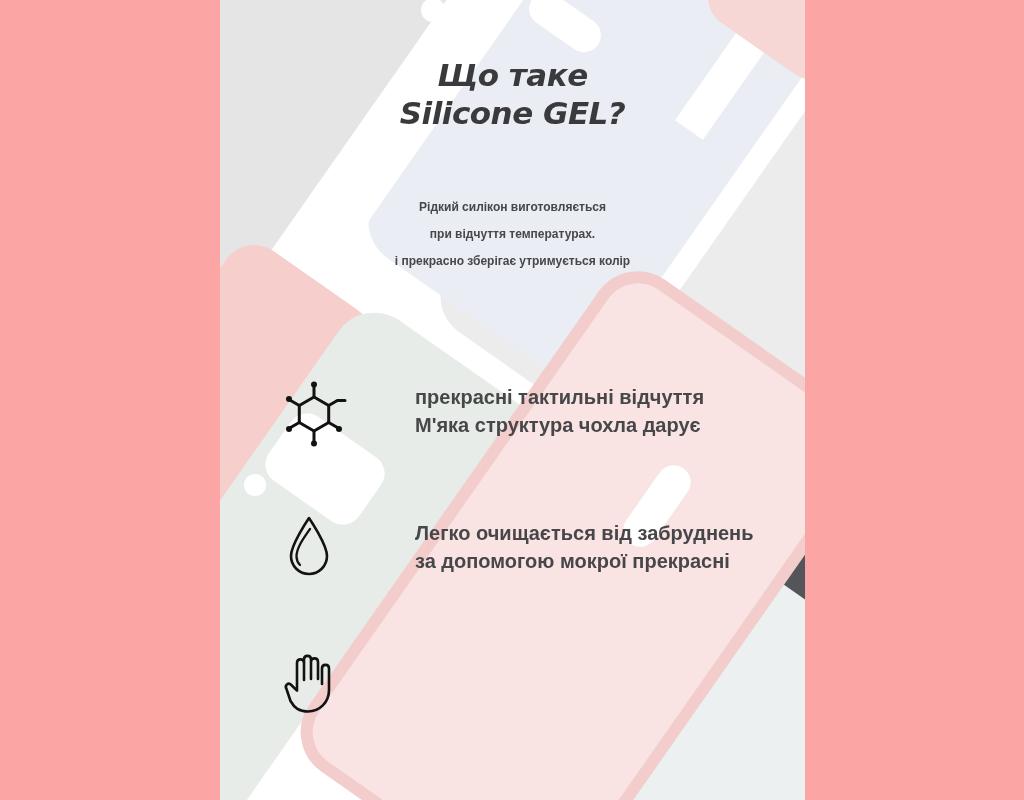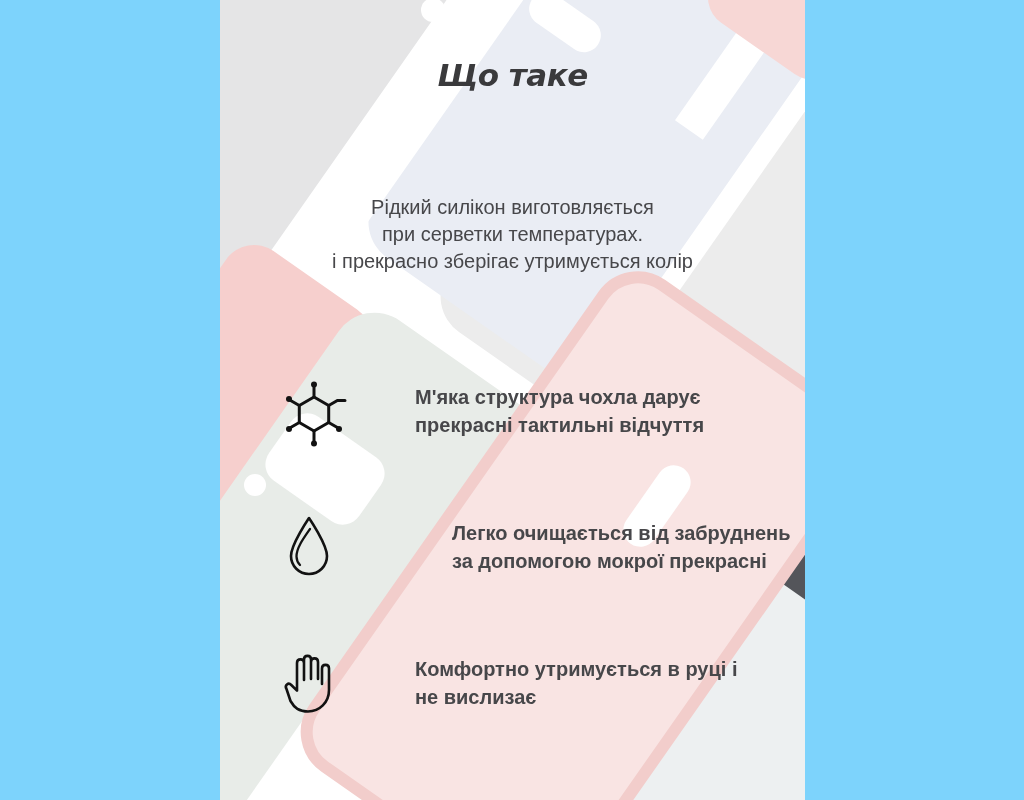--- a/index.html
+++ b/index.html
@@ -1,17 +1,17 @@
 <!DOCTYPE html>
 <html style="--c-title: #3a3a3c; --c-text: #47474a; --c-icon: #121212; --c-grayTL: #e5e5e6; --c-grayR: #ececec; --c-blueTop: #eaedf4; --c-pinkSoft: #f7d7d5; --c-pinkLeft: #f6cfcd; --c-mint: #e8ece8; --c-dark: #54555a; --c-pinkBig: #f9e4e3; --c-pinkBorder: #f2cdcb; --c-brBlue: #edf0f1; --c-whiteCase: #fcfcfc; --c-whiteCaseBorder: #e0e3e0;"><head>
 <meta charset="utf-8">
 <style>
   html,body{margin:0;padding:0;}
   body{width:1024px;height:800px;background:#ffffff;font-family:"Liberation Sans", sans-serif;}
-  .page{position:relative;width:1024px;height:800px;overflow:hidden;background:#7dd3fc;}
+  .page{position:relative;width:1024px;height:800px;overflow:hidden;background:#fca5a5;}
 
   
   .band{position:absolute;left:220px;top:0;width:585px;height:800px;background:#ffffff;overflow:hidden;}
   .case{position:absolute;border-radius:44px;transform:rotate(35deg);box-sizing:border-box;}
   .stripe{position:absolute;background:#ffffff;transform:rotate(35deg);}
   .detail{position:absolute;background:#ffffff;transform:rotate(35deg);}
 
   .c-gray-right {left:360px;top:-190px;width:360px;height:660px;background:var(--c-grayR,#ececec);}
   .s2{left:431px;top:-25px;width:48px;height:560px;}
   .c-blue-top {left:255px;top:-160px;width:280px;height:520px;background:var(--c-blueTop,#eaedf4);}
@@ -32,30 +32,30 @@
   .s3{left:173px;top:240px;width:55px;height:720px;}
   .c-pink-big {left:205px;top:290px;width:320px;height:600px;background:var(--c-pinkBig,#f9e4e3);border:12px solid var(--c-pinkBorder,#f2cdcb);border-radius:48px;}
   .d-pink-slot{left:420px;top:460px;width:34px;height:92px;border-radius:17px;}
 
   
   .title{position:absolute;left:220px;top:56px;width:585px;text-align:center;
          font-family:"DejaVu Sans", sans-serif;font-style:italic;font-weight:800;
          font-size:31px;line-height:38px;letter-spacing:-0.5px;color:var(--c-title,#3a3a3c);}
   .title span{display:block;}
   .intro{position:absolute;left:190px;top:194px;width:645px;text-align:center;
-         font-size:20px;line-height:27px;font-weight:400;color:var(--c-text,#47474a);}
+         font-size:12px;line-height:27px;font-weight:700;color:var(--c-text,#47474a);}
   .intro span{display:block;}
 
   .f-icon{position:absolute;}
   .i-molecule{left:281px;top:372px;}
   .i-droplet{left:286px;top:514px;}
   .i-hand{left:283px;top:650px;}
   .f-text{position:absolute;left:415px;width:370px;font-size:20px;line-height:28px;
           font-weight:600;color:var(--c-text,#47474a);}
-  .ft1{top:383px;} .ft2{top:519px;margin-left:37px;} .ft3{top:655px;}
+  .ft1{top:383px;} .ft2{top:519px;} .ft3{top:655px;}
   .f-text span{display:block;}
 </style>
 </head>
 <body>
 
 <div class="page">
 
   <div class="band">
     <div class="case c-gray-right"></div>
     <div class="stripe s2"></div>
@@ -74,58 +74,55 @@
     <div class="case c-mint"></div>
     <div class="detail d-plate"></div>
     <div class="detail d-ring"></div>
     <div class="stripe s3"></div>
     <div class="case c-pink-big"></div>
     <div class="detail d-pink-slot"></div>
   </div>
 
   <div class="title">
     <span>Що таке</span>
+    <span>Silicone GEL?</span>
   </div>
 
   <div class="intro">
     <span>Рідкий силікон виготовляється</span>
-    <span>при серветки температурах.</span>
+    <span>при відчуття температурах.</span>
     <span>і прекрасно зберігає утримується колір</span>
   </div>
 
   <div class="f-icon i-molecule">
     <svg width="66" height="80" viewBox="0 0 66 80" fill="none">
       <path d="M33,25 47.7,33.5 47.7,50.5 33,59 18.3,50.5 18.3,33.5 Z" stroke="#121212" stroke-width="3" fill="none" stroke-linejoin="round"></path>
       <path d="M33,25 33,14 M47.7,33.5 56.4,28.5 64,28.5 M47.7,50.5 56.4,55.5 M33,59 33,70 M18.3,50.5 9.6,55.5 M18.3,33.5 9.6,28.5" stroke="#121212" stroke-width="3" stroke-linecap="round"></path>
       <circle cx="33" cy="12.5" r="3" fill="#121212"></circle>
       <circle cx="58" cy="57" r="3" fill="#121212"></circle>
       <circle cx="33" cy="71.5" r="3" fill="#121212"></circle>
       <circle cx="8" cy="57" r="3" fill="#121212"></circle>
       <circle cx="8" cy="27" r="3" fill="#121212"></circle>
     </svg>
   </div>
   <div class="f-text ft1">
+    <span>прекрасні тактильні відчуття</span>
     <span>М'яка структура чохла дарує</span>
-    <span>прекрасні тактильні відчуття</span>
   </div>
 
   <div class="f-icon i-droplet">
     <svg width="46" height="64" viewBox="0 0 46 64" fill="none">
       <path d="M23,4 C23,4 5,30.5 5,42 a18,18 0 0 0 36,0 C41,30.5 23,4 23,4 Z" stroke="#121212" stroke-width="2.6" fill="none" stroke-linejoin="round"></path>
       <path d="M24,15 C17,25 10.5,34 10.5,42.5 a12.5,12.5 0 0 0 3.5,8.5" stroke="#121212" stroke-width="2.3" fill="none" stroke-linecap="round"></path>
     </svg>
   </div>
   <div class="f-text ft2">
     <span>Легко очищається від забруднень</span>
     <span>за допомогою мокрої прекрасні</span>
   </div>
 
   <div class="f-icon i-hand">
     <svg width="52" height="68" viewBox="0 0 52 68" fill="none">
       <path d="M39,34 V18.5 c0,-4.8 7,-4.8 7,0 V40 c0,12.5 -9.5,21.5 -21,21.5 c-9,0 -13.5,-3.5 -17.5,-10.5 L3.5,39 c-2.2,-3.8 1.8,-7 4.8,-4 l5.7,5.7 V13 c0,-4.8 7,-4.8 7,0 v17 M21,29 V9.5 c0,-4.8 7,-4.8 7,0 V29 M28,29 V12 c0,-4.8 7,-4.8 7,0 v17" stroke="#121212" stroke-width="2.6" fill="none" stroke-linecap="round" stroke-linejoin="round"></path>
     </svg>
   </div>
-  <div class="f-text ft3">
-    <span>Комфортно утримується в руці і</span>
-    <span>не вислизає</span>
-  </div>
 
 </div>
 
 </body></html>

